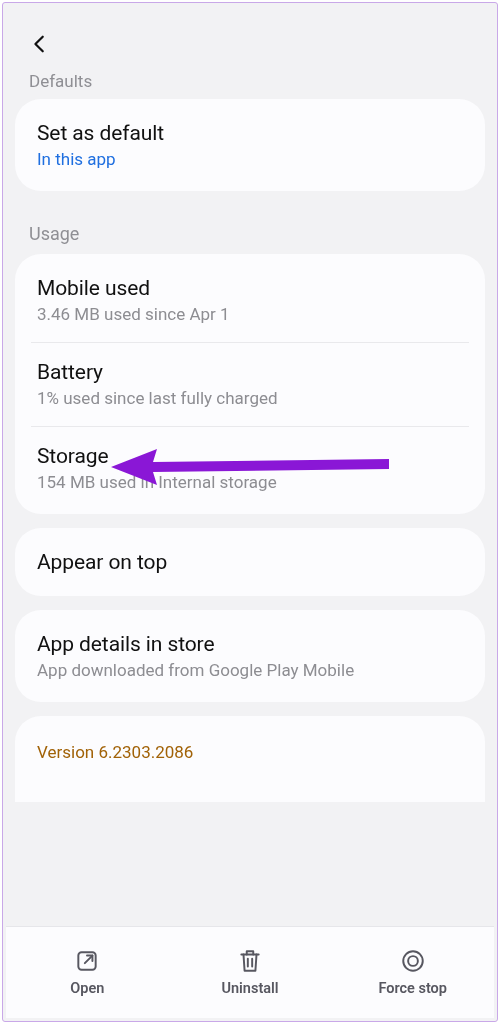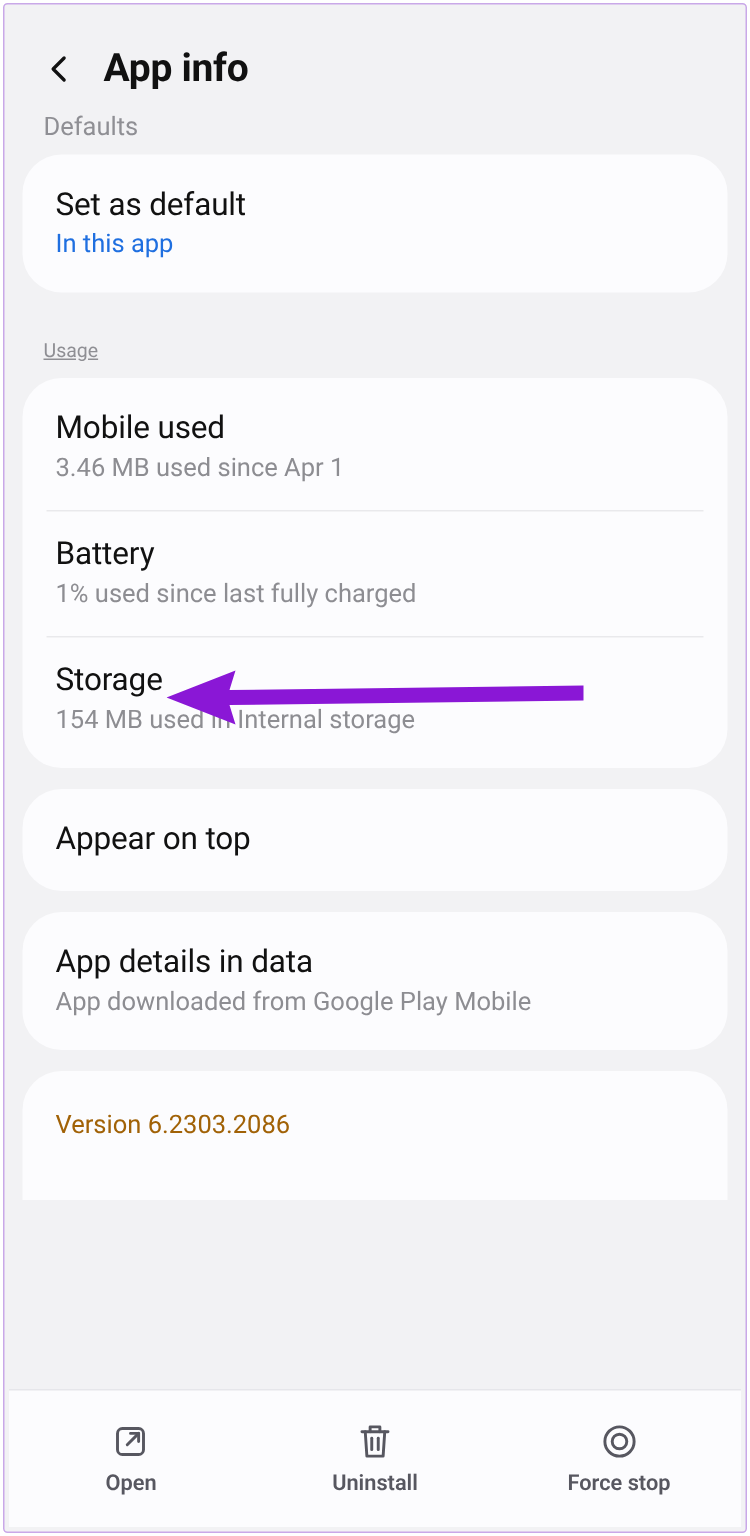--- a/index.html
+++ b/index.html
@@ -40,23 +40,22 @@
     letter-spacing: -0.2px;
   }
   .faded-label {
     color: #8f8f94;
     font-size: 17px;
     padding: 0 14px 8px 14px;
     margin-top: -8px;
   }
   .section-label {
     color: #8f8f94;
-    font-size: 13px;
+    font-size: 18px;
     padding: 18px 14px 10px 14px;
-    text-decoration: underline;
   }
   .card {
     background: #fcfcfe;
     border-radius: 26px;
     padding: 4px 0;
     margin-bottom: 14px;
     box-shadow: 0 0 0 rgba(0,0,0,0);
   }
   .row {
     padding: 18px 22px;
@@ -125,21 +124,20 @@
 
 <div class="frame">
   <div class="content">
 
     <div class="header">
       <div class="back-btn">
         <svg viewBox="0 0 24 24" width="22" height="22" fill="none" stroke="currentColor" stroke-width="2.4" stroke-linecap="round" stroke-linejoin="round">
           <polyline points="15 4 7 12 15 20"></polyline>
         </svg>
       </div>
-      <div class="page-title">App info</div>
     </div>
 
     <div class="faded-label">Defaults</div>
 
     <div class="card">
       <div class="row">
         <div class="row-title">Set as default</div>
         <div class="row-link">In this app</div>
       </div>
     </div>
@@ -172,21 +170,21 @@
     </div>
 
     <div class="card">
       <div class="row">
         <div class="row-title">Appear on top</div>
       </div>
     </div>
 
     <div class="card">
       <div class="row">
-        <div class="row-title">App details in data</div>
+        <div class="row-title">App details in store</div>
         <div class="row-sub">App downloaded from Google Play Mobile</div>
       </div>
     </div>
 
     <div class="version-card">
       <div class="version-text">Version 6.2303.2086</div>
     </div>
 
   </div>
 

